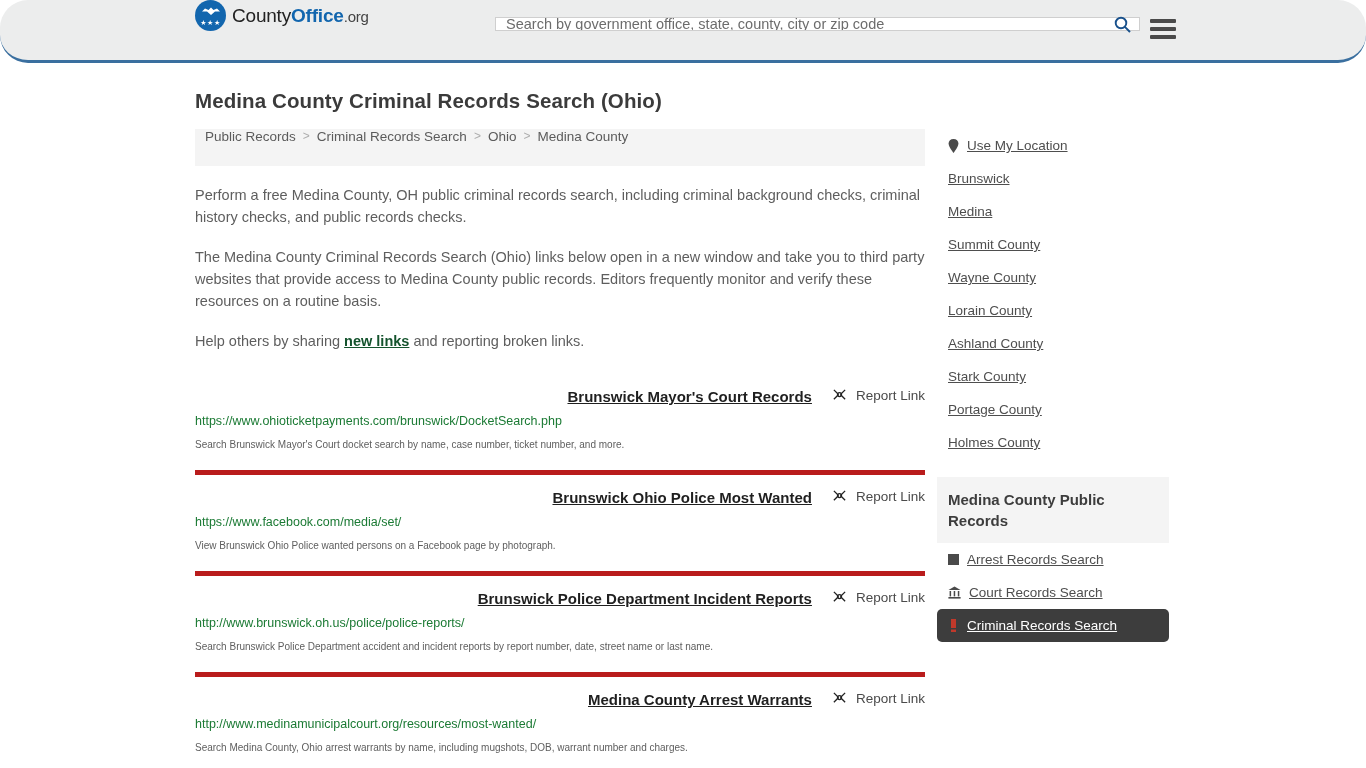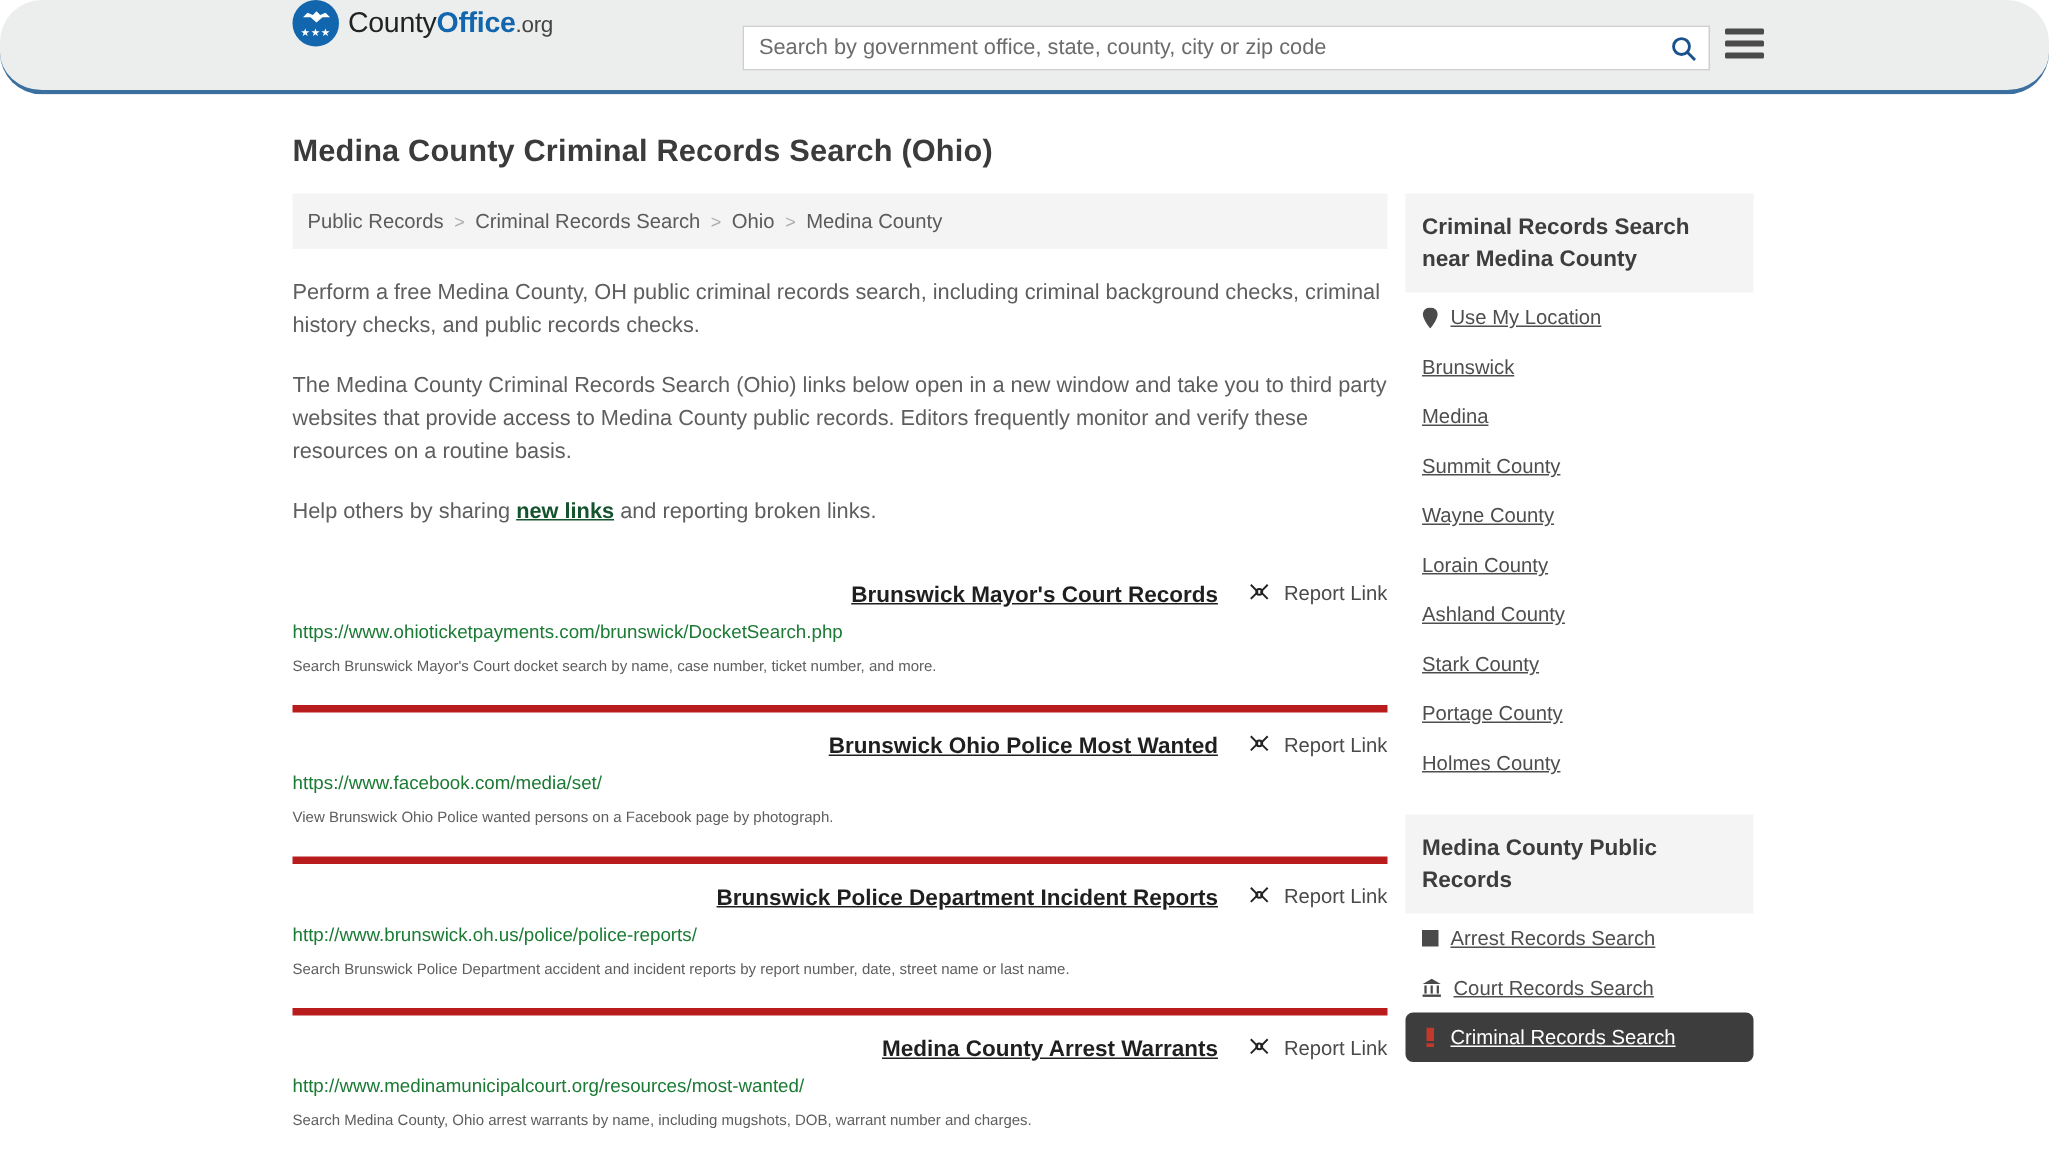--- a/index.html
+++ b/index.html
@@ -59,21 +59,21 @@
     white-space: nowrap;
   }
   .logo-text .bold { font-weight: bold; color: #1266ae; }
   .logo-text .org { color: #444444; font-size: 15px; }
 
   .search-wrap {
     position: absolute;
     left: 495px;
     top: 17px;
     width: 645px;
-    height: 30px;
+    height: 14px;
     display: flex;
     align-items: center;
     background: #ffffff;
     border: 1px solid #cfcfcf;
   }
   .search-input {
     flex: 1;
     border: none;
     outline: none;
     height: 100%;
@@ -127,21 +127,21 @@
     gap: 12px;
   }
   .main-col { width: 730px; flex: none; }
   .side-col { width: 232px; flex: none; }
 
   
   .breadcrumb {
     background: #f4f4f4;
     height: 37px;
     display: flex;
-    align-items: center;
+    align-items: flex-start;
     padding: 0 10px;
     font-size: 13.5px;
     color: #5b5b5b;
     gap: 7px;
   }
   .breadcrumb a {
     color: #5b5b5b;
     text-decoration: none;
   }
   .breadcrumb .sep { color: #adadad; font-size: 12px; }
@@ -359,21 +359,20 @@
           <div class="result-url">http://www.medinamunicipalcourt.org/resources/most-wanted/</div>
           <div class="result-desc">Search Medina County, Ohio arrest warrants by name, including mugshots, DOB, warrant number and charges.</div>
         </div>
 
       </div>
     </div>
 
     <div class="side-col">
 
       <div class="side-block">
-        <div class="side-head">Criminal Records Search near Medina County</div>
         <ul class="side-list">
           <li class="side-item">
             <svg class="pin-icon" viewBox="0 0 11 14">
               <path d="M5.5 0 C2.5 0 0.6 2 0.6 4.6 C0.6 8 5.5 14 5.5 14 C5.5 14 10.4 8 10.4 4.6 C10.4 2 8.5 0 5.5 0 Z" fill="#4a4a4a"></path>
             </svg>
             <a>Use My Location</a>
           </li>
           <li class="side-item">
             <a>Brunswick</a>
           </li>

